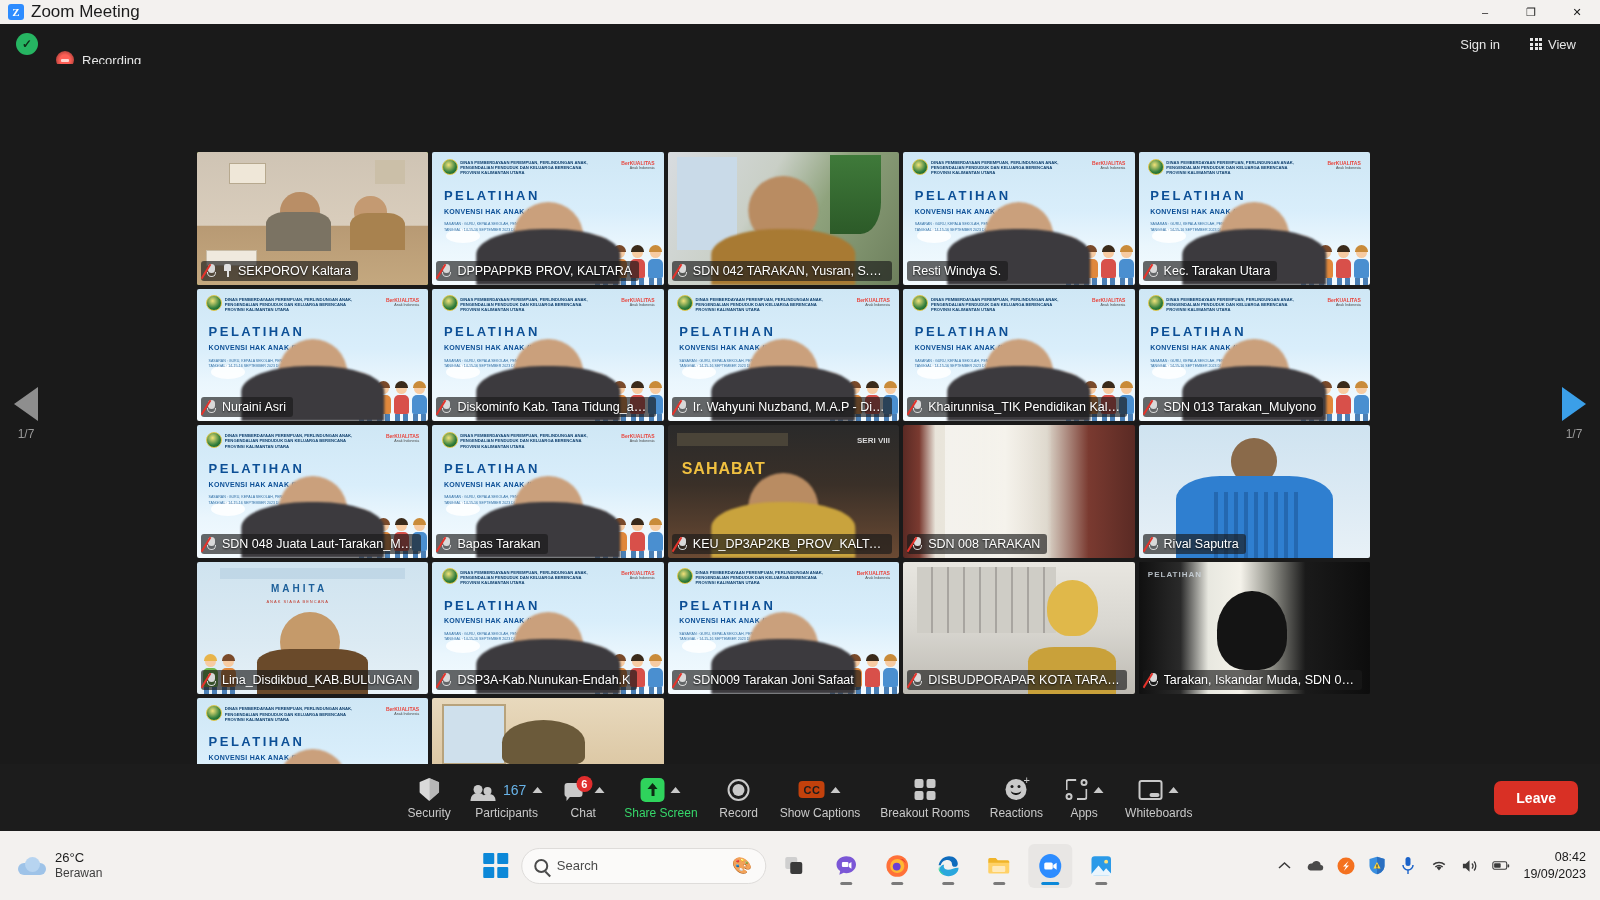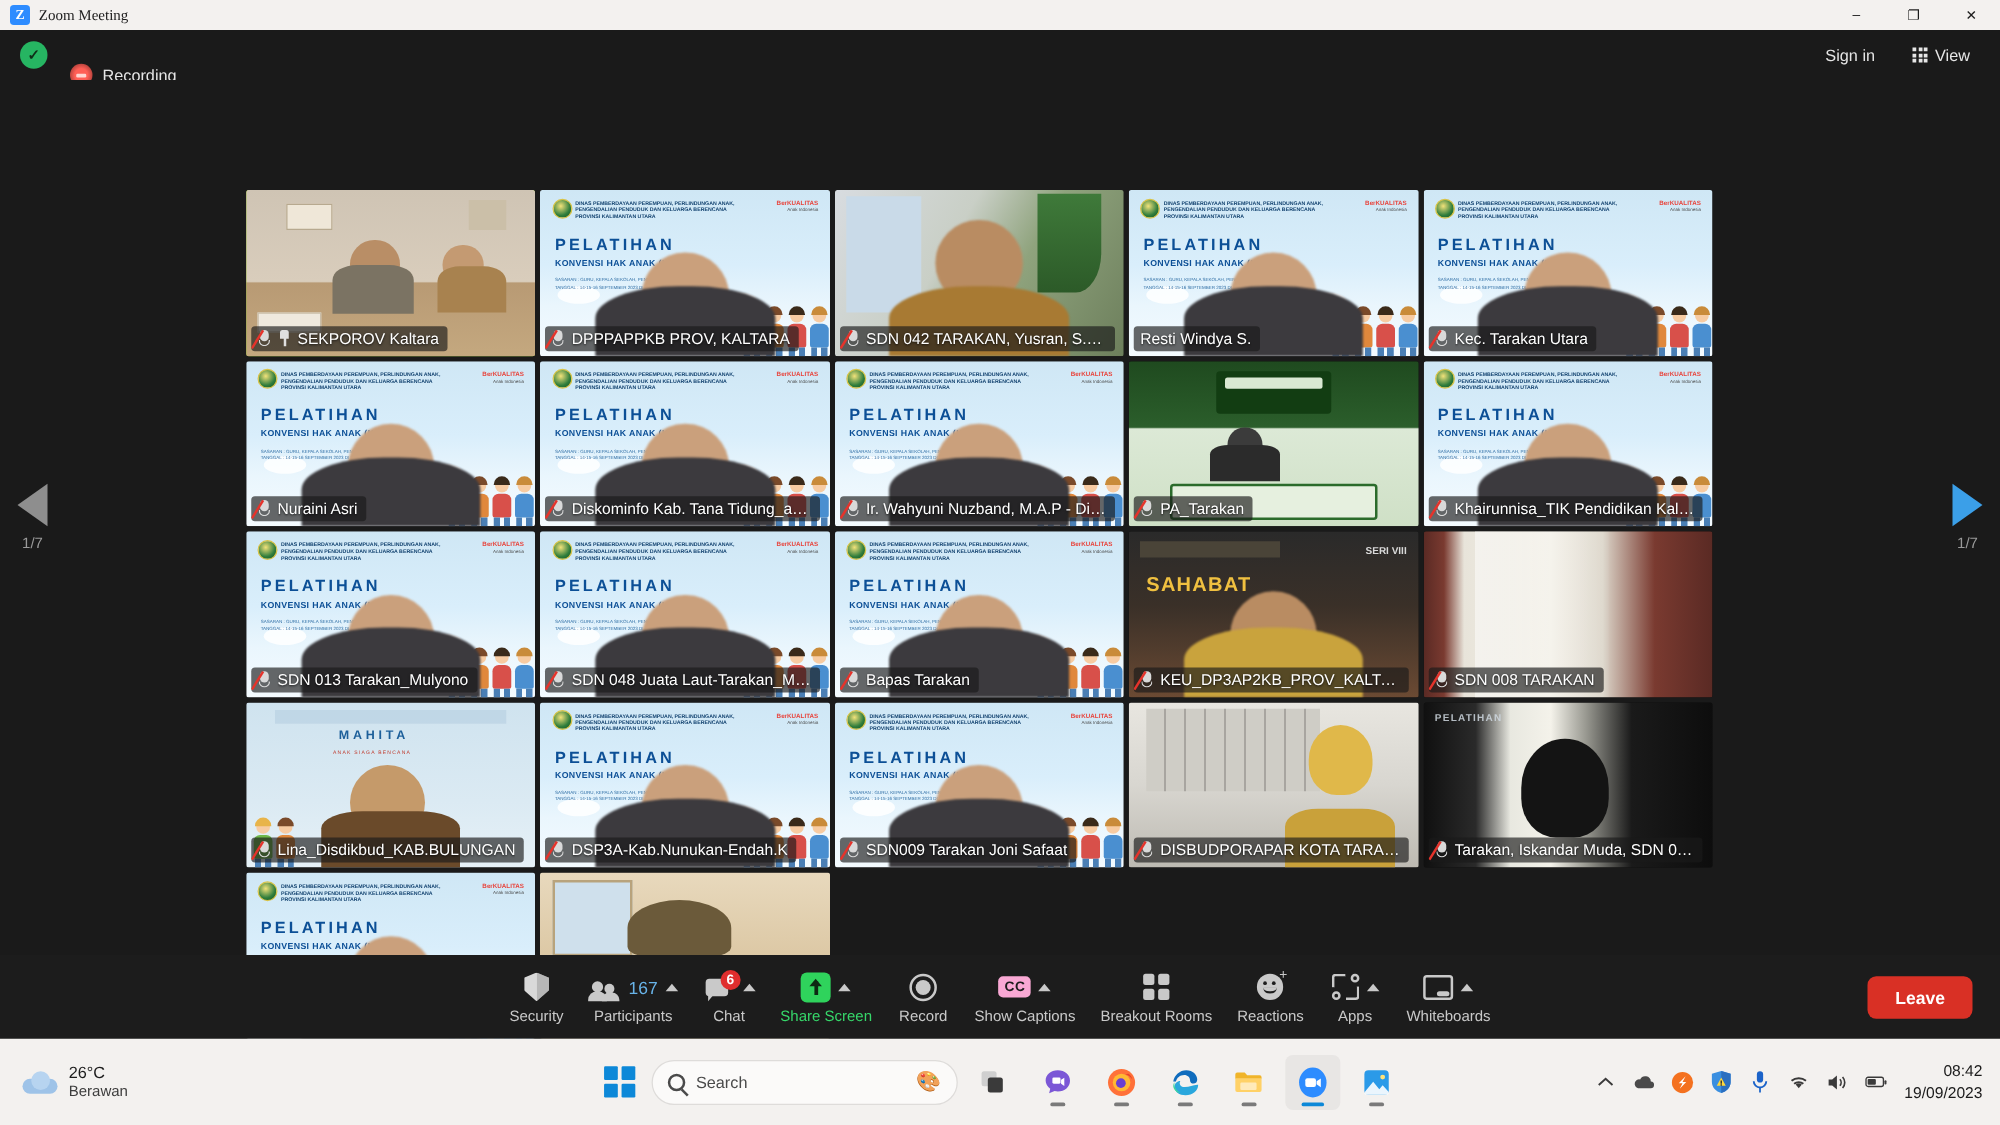--- a/index.html
+++ b/index.html
@@ -17,21 +17,21 @@
     display: flex; align-items: center;
     position: relative;
   }
   .tb-app-icon {
     width: 16px; height: 16px; margin-left: 8px; margin-right: 7px;
     border-radius: 3px; background: #2d8cff;
     color: #fff; font-size: 11px; font-weight: bold;
     display: flex; align-items: center; justify-content: center;
     font-family: "Liberation Serif", serif;
   }
-  .tb-title { font-size: 12px; color: #1b1b1b; font-family: Liberation Serif, serif; }
+  .tb-title { font-size: 17px; color: #1b1b1b; }
   .tb-winbtns { margin-left: auto; display: flex; height: 24px; }
   .tb-winbtn {
     width: 46px; height: 24px;
     display: flex; align-items: center; justify-content: center;
     color: #1b1b1b; font-size: 11px;
   }
 
   
   .zoom-header {
     height: 40px; width: 100%;
@@ -267,21 +267,21 @@
   }
 
   .ic-share { width:24px; height:24px; border-radius:5px; background:#2fd35c; position:relative; }
   .ic-share::before { content:''; position:absolute; left:11px; top:7px; width:2.5px; height:11px; background:#0d2a13; }
   .ic-share::after { content:''; position:absolute; left:7px; top:5px; width:0; height:0;
     border-left:5px solid transparent; border-right:5px solid transparent; border-bottom:6px solid #0d2a13; }
 
   .ic-rec { width:22px; height:22px; border-radius:50%; border:2px solid #c9c9c9; margin:0 2px; position:relative; }
   .ic-rec::after { content:''; position:absolute; left:3px; top:3px; width:12px; height:12px; border-radius:50%; background:#c9c9c9; }
 
-  .ic-cc { width:26px; height:17px; border-radius:4px; background:#f9a8d4; color:#1c1c1c;
+  .ic-cc { width:26px; height:17px; border-radius:4px; background:#c2410c; color:#1c1c1c;
     font-size:11px; font-weight:bold; display:flex; align-items:center; justify-content:center; letter-spacing:.5px; }
 
   .ic-rooms { display:grid; grid-template-columns: repeat(2, 9px); grid-template-rows: repeat(2, 9px); gap:3px; margin:0 2px; }
   .ic-rooms i { background:#c9c9c9; border-radius:2px; display:block; }
 
   .ic-react { width:21px; height:21px; border-radius:50%; background:#c9c9c9; position:relative; }
   .ic-react .eye { position:absolute; top:6px; width:3px; height:3px; border-radius:50%; background:#1c1c1c; }
   .ic-react .eye.l { left:5px; } .ic-react .eye.r { left:12px; }
   .ic-react .mouth { position:absolute; left:5px; top:11px; width:11px; height:5px;
     border-bottom:2px solid #1c1c1c; border-radius:0 0 8px 8px; }
@@ -757,34 +757,20 @@
           <div style="position:absolute;left:50%;transform:translateX(-50%);bottom:0;width:62%;height:42%;border-radius:46% 46% 0 0;background:#3c3a3e;filter:blur(1px)"></div>
         </div>
         <div class="nameplate">
           <span class="mic-muted">
             <span class="mic-stand"></span>
           </span>
           <span class="np-name">Ir. Wahyuni Nuzband, M.A.P - Dina...</span>
         </div>
       </div>
       <div class="tile">
-        <div class="tile-bg" style="background:linear-gradient(#1f4a1f 0%,#2b5e2b 40%,#dce9d6 41%,#cfe0c6 100%)"></div>
-        <div style="position:absolute;left:30%;top:6%;width:40%;height:26%;background:#123d12;border-radius:3px"></div>
-        <div style="position:absolute;left:33%;top:10%;width:34%;height:7%;background:#d9e8d2;border-radius:2px"></div>
-        <div style="position:absolute;left:34%;top:40%;width:12%;padding-bottom:12%;border-radius:50%;background:#3b3b3b"></div>
-        <div style="position:absolute;left:28%;top:51%;width:24%;height:22%;border-radius:26% 26% 0 0;background:#2b2b2b"></div>
-        <div style="position:absolute;left:14%;bottom:4%;width:72%;height:22%;background:#e6f0df;border:2px solid #2b6b2b;border-radius:3px"></div>
-        <div class="nameplate">
-          <span class="mic-muted">
-            <span class="mic-stand"></span>
-          </span>
-          <span class="np-name">PA_Tarakan</span>
-        </div>
-      </div>
-      <div class="tile">
         <div class="vbg">
           <div class="cloud" style="left:6%;top:58%;width:34px;height:14px"></div>
           <div class="cloud" style="left:26%;top:70%;width:44px;height:16px"></div>
           <div class="cloud" style="left:62%;top:62%;width:30px;height:13px"></div>
           <div class="vbg-logo"></div>
           <div class="vbg-head" style="left:12%">DINAS PEMBERDAYAAN PEREMPUAN, PERLINDUNGAN ANAK,<br>PENGENDALIAN PENDUDUK DAN KELUARGA BERENCANA<br>PROVINSI KALIMANTAN UTARA</div>
           <div class="vbg-brand">BerKUALITAS<i>Anak Indonesia</i></div>
           <div class="vbg-title">PELATIHAN</div>
           <div class="vbg-sub">KONVENSI HAK ANAK (KHA)</div>
           <div class="vbg-sub2">SASARAN : GURU, KEPALA SEKOLAH, PENGAWAS SEKOLAH<br>TANGGAL : 14-15-16 SEPTEMBER 2023 DI KOTA TARAKAN</div>
@@ -1009,20 +995,32 @@
         <div class="tile-bg" style="background:linear-gradient(90deg,#5a2a24 0%,#7a3a30 7%,#e8e4da 14%,#f2efe6 44%,#dcd6ca 62%,#7a3a30 80%,#5a2a24 100%)"></div>
         <div style="position:absolute;left:18%;top:0;width:46%;height:100%;background:linear-gradient(90deg,rgba(255,255,255,.5),rgba(255,255,255,.05))"></div>
         <div class="nameplate">
           <span class="mic-muted">
             <span class="mic-stand"></span>
           </span>
           <span class="np-name">SDN 008 TARAKAN</span>
         </div>
       </div>
       <div class="tile">
+        <div class="tile-bg" style="background:linear-gradient(#cfe3f0 0%,#dceaf4 55%,#e8f1f7 100%)"></div>
+        <div style="position:absolute;left:40%;top:10%;width:20%;padding-bottom:20%;border-radius:50%;background:#8a6a4a"></div>
+        <div style="position:absolute;left:16%;bottom:0;width:68%;height:62%;border-radius:28% 28% 0 0;background:#2f7fd0"></div>
+        <div style="position:absolute;left:30%;bottom:0;width:40%;height:50%;background:repeating-linear-gradient(90deg,#2f7fd0 0 6px,#2468b0 6px 10px)"></div>
+        <div class="nameplate">
+          <span class="mic-muted">
+            <span class="mic-stand"></span>
+          </span>
+          <span class="np-name">Rival Saputra</span>
+        </div>
+      </div>
+      <div class="tile">
         <div class="tile-bg" style="background:linear-gradient(#cfe3ef 0%,#dbeaf3 60%,#e6f1f7 100%)"></div>
         <div style="position:absolute;left:10%;top:5%;right:10%;height:8%;background:#b9d2e2;opacity:.7"></div>
         <div style="position:absolute;left:32%;top:16%;color:#1c5f9a;font-size:10px;font-weight:bold;letter-spacing:3px">MAHITA</div>
         <div style="position:absolute;left:30%;top:28%;color:#c0392b;font-size:4px;letter-spacing:1px">ANAK SIAGA BENCANA</div>
         <div style="position:absolute;left:36%;top:38%;width:26%;padding-bottom:26%;border-radius:50%;background:#c59a6a"></div>
         <div style="position:absolute;left:26%;bottom:0;width:48%;height:34%;border-radius:30% 30% 0 0;background:#6a4a2a"></div>
         <div class="kids" style="left:2%;right:auto">
           <div class="kid">
             <div class="head">
               <div class="hair" style="background:#e8b44a"></div>

